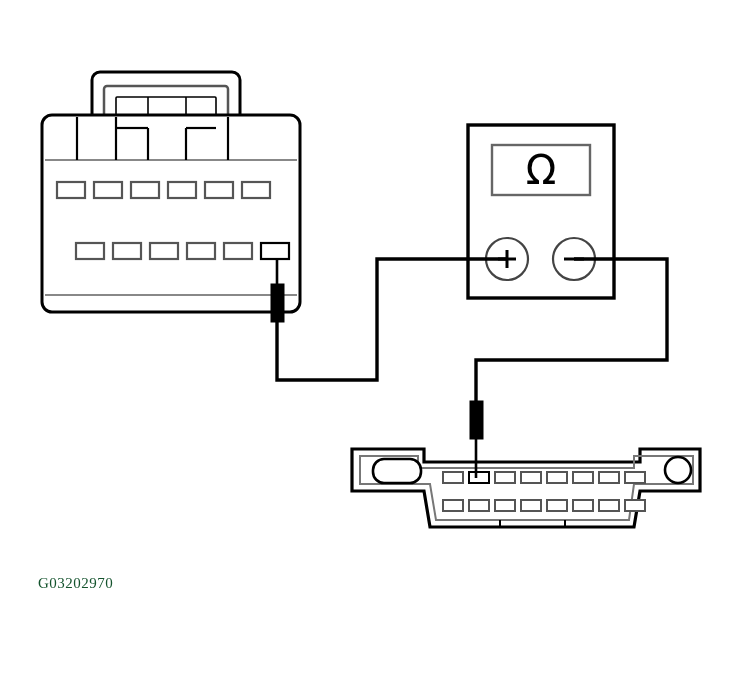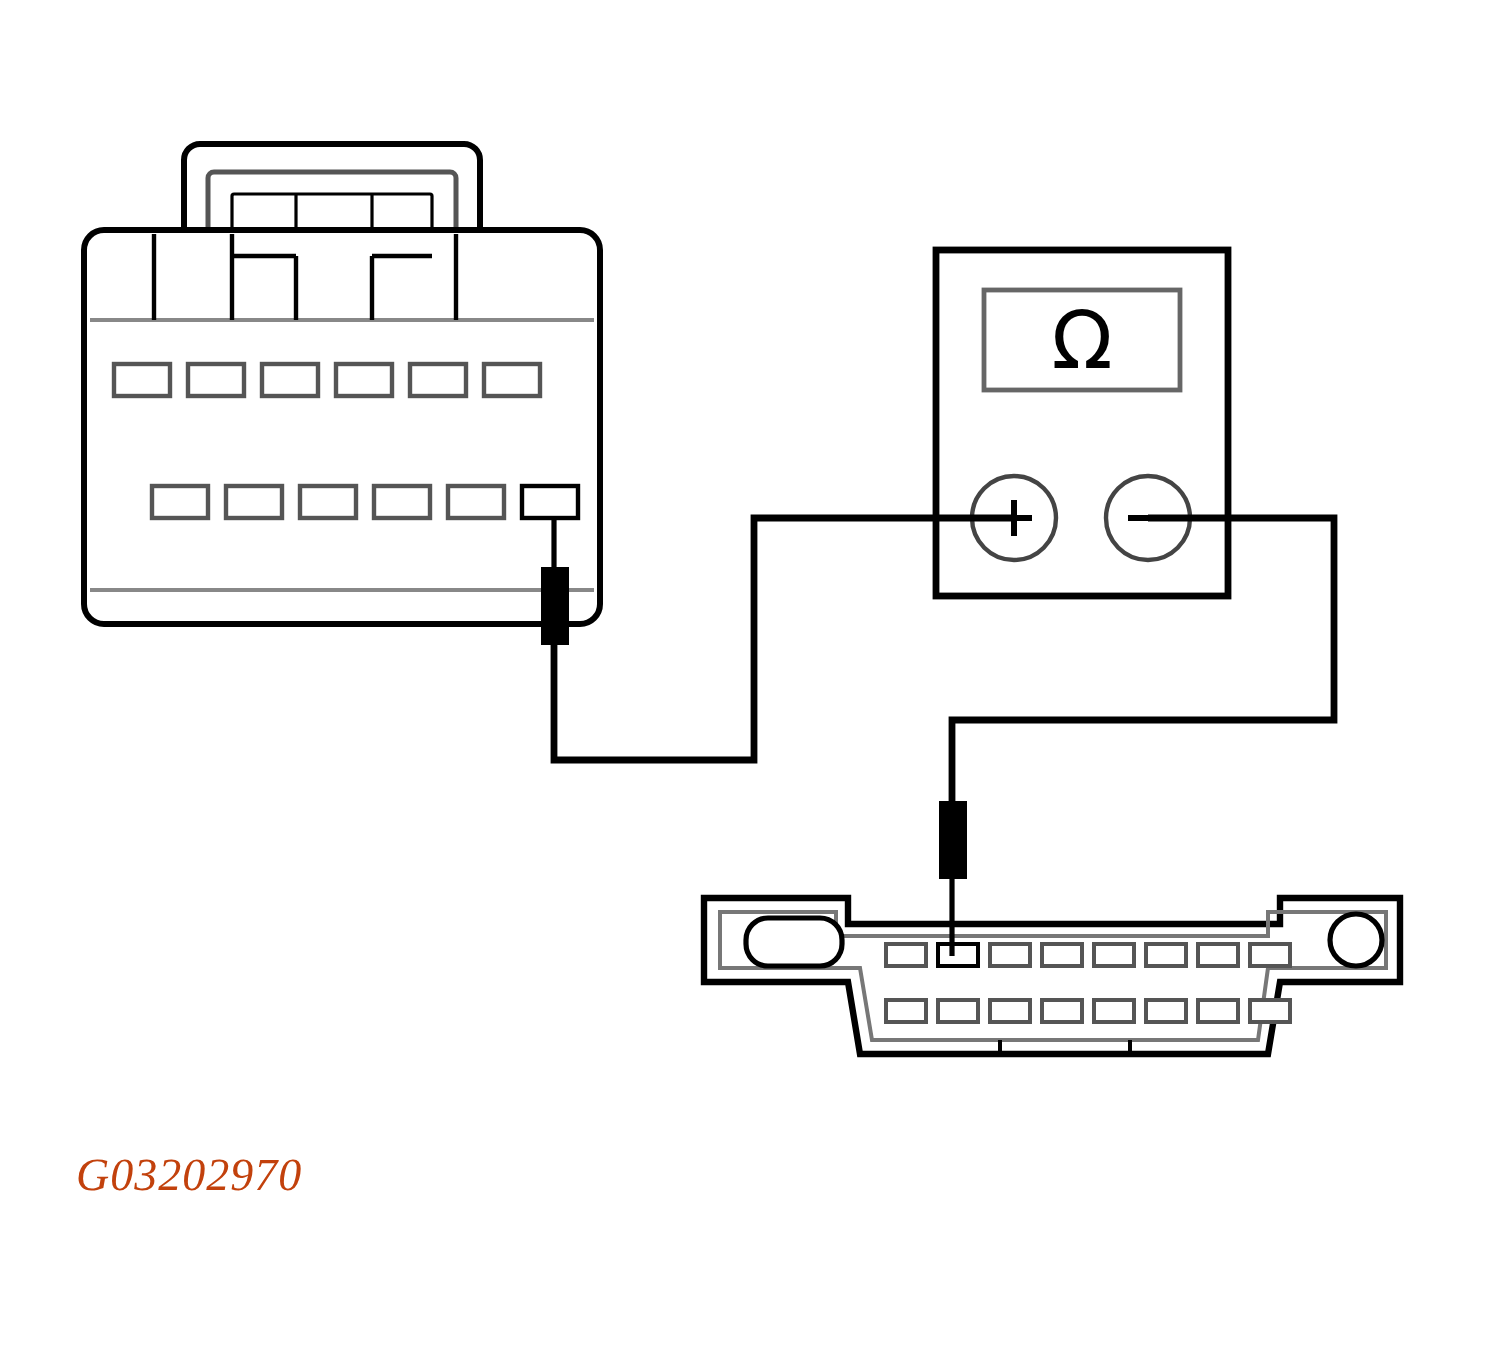--- a/index.html
+++ b/index.html
@@ -24,25 +24,24 @@
     top: 0;
     width: 755px;
     height: 678px;
     display: block;
   }
   #figure-label {
     position: absolute;
     left: 38px;
     top: 575px;
     font-family: "Liberation Serif", serif;
-    font-size: 23px;
+    font-size: 15px;
     letter-spacing: 0.5px;
-    color: #c2410c;
+    color: #14532d;
     white-space: nowrap;
-    font-style: italic;
   }
 </style>
 </head>
 <body>
 
 <div id="page">
 
   <svg id="diagram-svg" viewBox="0 0 755 678" xmlns="http://www.w3.org/2000/svg">
 
     <g>

